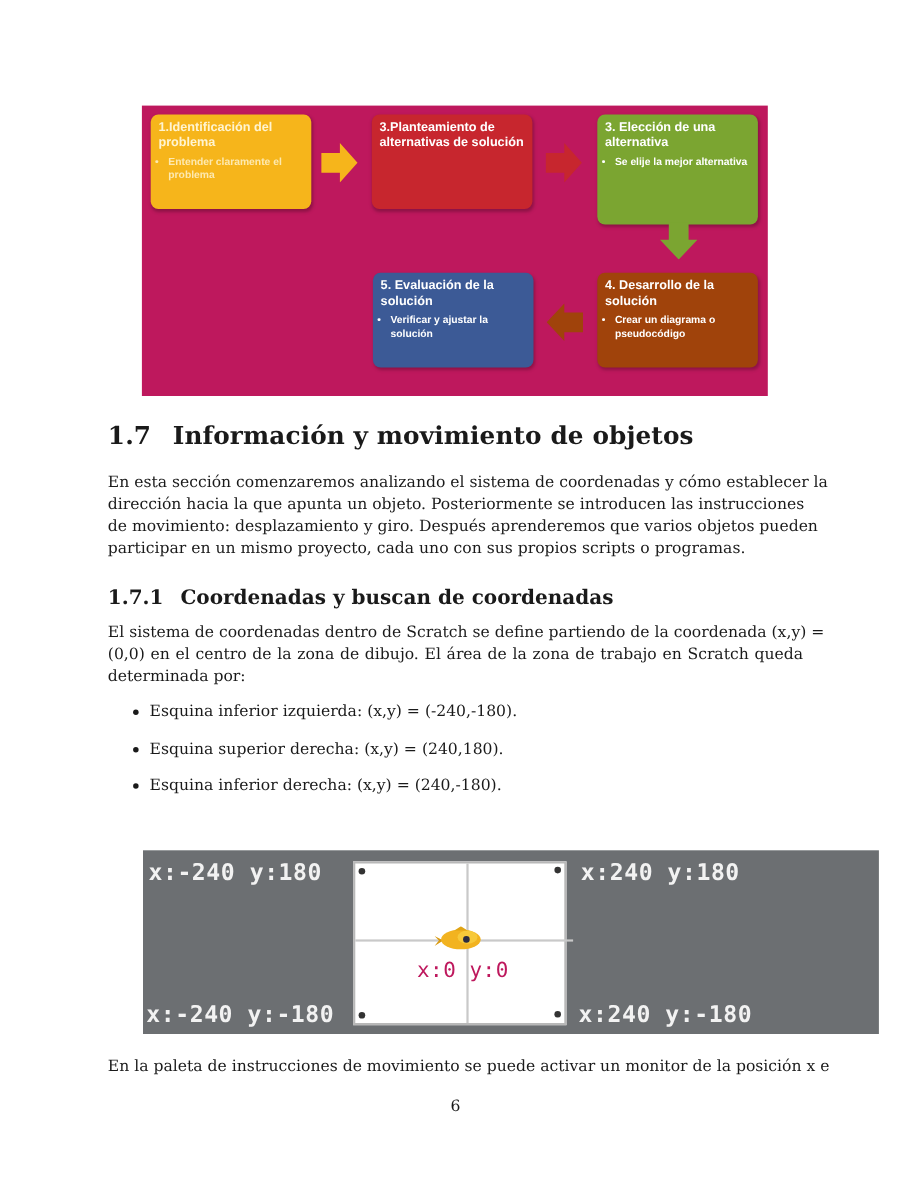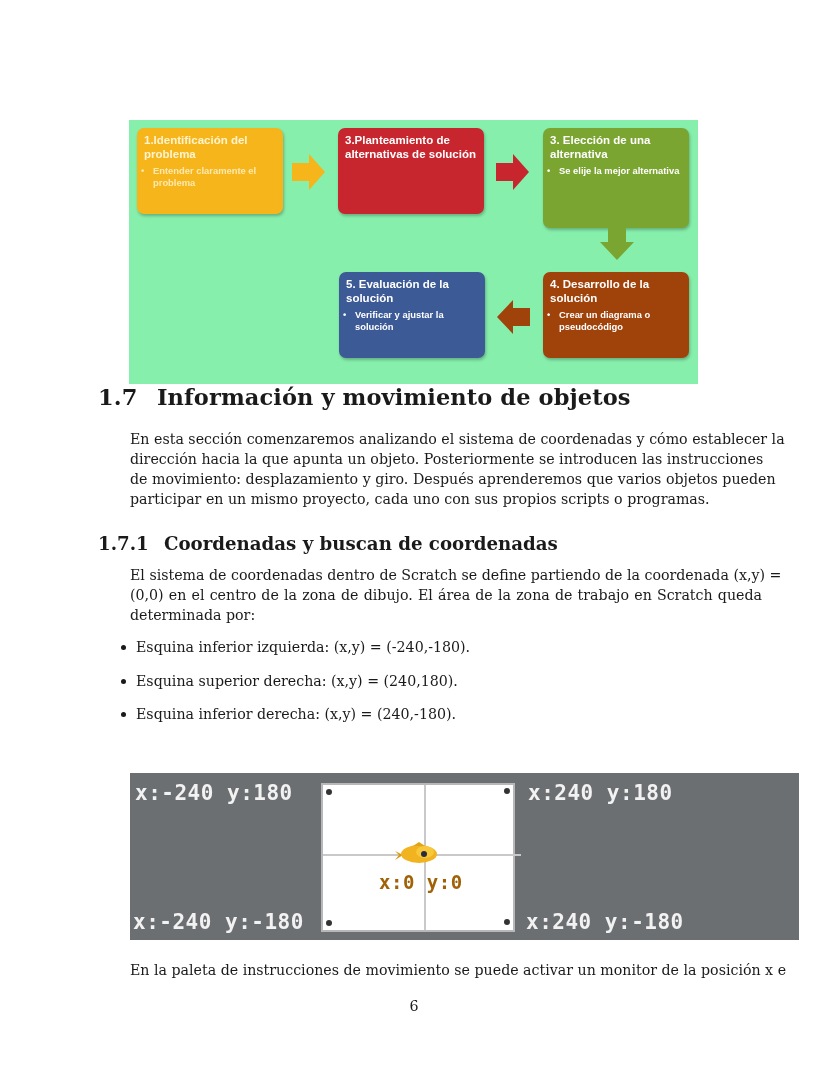--- a/index.html
+++ b/index.html
@@ -1,21 +1,21 @@
 <!DOCTYPE html>
 <html><head>
 <meta charset="utf-8">
 <style>
   html, body { margin: 0; padding: 0; background: #ffffff; }
   body { width: 828px; height: 1071px; position: relative; overflow: hidden;
          font-family: "DejaVu Serif", "Liberation Serif", serif; color: #1a1a1a; }
 
   
   .flow { position: absolute; left: 129px; top: 96px; width: 569px; height: 264px;
-          background: #86efac; margin-top: 24px; }
+          background: #be185d; }
   .box { position: absolute; width: 146px; border-radius: 7px; color: #fff;
          font-family: "Liberation Sans", "DejaVu Sans", sans-serif; box-sizing: border-box;
          padding: 6px 7px 5px 7px; box-shadow: 1px 2px 3px rgba(0,0,0,0.25); }
   .box .bt { font-weight: bold; font-size: 11.5px; line-height: 13.5px; display: block; }
   .box .bb { font-weight: bold; font-size: 9.4px; line-height: 11.5px; display: block;
              margin-top: 4px; padding-left: 9px; text-indent: -6px; }
   .box .bb::before { content: "\2022"; display: inline-block; width: 6px; }
   .b1 { left: 8px;   top: 8px;  height: 86px; background: #f6b51b; }
   .b1 .bt { color: #fff4d0; }
   .b1 .bb { color: #fde9b0; }
@@ -24,21 +24,21 @@
   .b4 { left: 414px; top: 152px; height: 86px; background: #a0430b; }
   .b5 { left: 210px; top: 152px; height: 86px; background: #3c5a96; }
 
   .arrow { position: absolute; }
 
   
   .h1 { position: absolute; left: 98px; top: 384px; font-size: 22.5px; font-weight: bold;
         letter-spacing: 0.1px; }
   .h1 .num { display: inline-block; width: 59px; }
   .para { position: absolute; left: 98px; width: 632px; font-size: 14.2px; line-height: 20px;
-          text-align: justify; margin-left: 32px; }
+          text-align: justify; }
   .para .ln { display: block; text-align: justify; text-align-last: justify; white-space: nowrap; }
   .para .ln.last { text-align-last: left; }
   .h2 { position: absolute; left: 98px; top: 533px; font-size: 18.2px; font-weight: bold; }
   .h2 .num { display: inline-block; width: 66px; }
 
   .bullets { position: absolute; left: 118px; top: 637px; margin: 0; padding: 0; list-style: none;
              font-size: 14.2px; }
   .bullets li { height: 33.5px; line-height: 20px; position: relative; padding-left: 18px; }
   .bullets li::before { content: ""; position: absolute; left: 3px; top: 8px; width: 5px; height: 5px;
                         border-radius: 50%; background: #1a1a1a; }
@@ -47,21 +47,21 @@
   .stagefig { position: absolute; left: 130px; top: 773px; width: 669px; height: 167px;
               background: #6c6f72; }
   .coord { position: absolute; color: #f2f2f2; font-family: "DejaVu Sans Mono", "Liberation Mono", monospace;
            font-weight: bold; font-size: 21px; letter-spacing: 0.5px; line-height: 24px; }
   .stage { position: absolute; left: 191px; top: 10px; width: 194px; height: 149px;
            background: #ffffff; border: 2px solid #b8b8b8; box-sizing: border-box; }
   .hline { position: absolute; left: 0; right: -8px; top: 69px; height: 2px; background: #c9c9c9; }
   .vline { position: absolute; top: 0; bottom: 0; left: 101px; width: 2px; background: #c9c9c9; }
   .dot { position: absolute; width: 6px; height: 6px; border-radius: 50%; background: #333; }
   .center-label { position: absolute; left: 56px; top: 86px; font-family: "DejaVu Sans Mono", "Liberation Mono", monospace;
-                  font-weight: bold; font-size: 19px; color: #a16207; letter-spacing: 0.5px; }
+                  font-weight: normal; font-size: 19px; color: #be185d; letter-spacing: 0.5px; }
   .sprite { position: absolute; left: 72px; top: 57px; }
 
   .page-num { position: absolute; left: 0; width: 828px; top: 998px; text-align: center; font-size: 14.2px; }
 </style>
 </head>
 <body>
 
 <div class="flow">
   <div class="box b1">
     <span class="bt">1.Identificación del problema</span>

